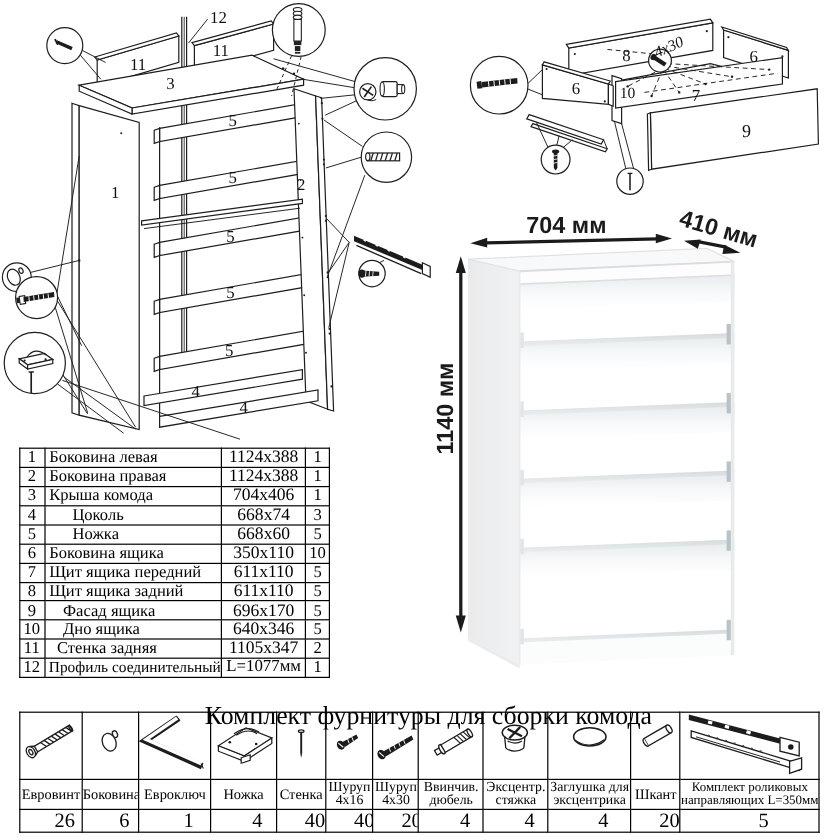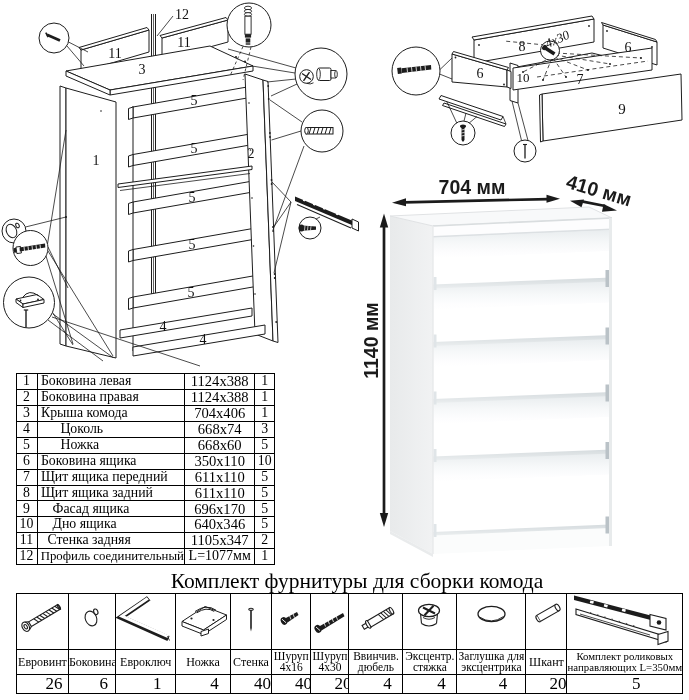--- a/index.html
+++ b/index.html
@@ -1,21 +1,21 @@
 <!DOCTYPE html>
 <html><head>
 <meta charset="utf-8">
 <style>
 html,body{margin:0;padding:0;width:689px;height:700px;background:#fff;overflow:hidden;}
 body{font-family:"Liberation Serif",serif;color:#000;position:relative;}
 #partsTable{position:absolute;left:15.5px;top:373.3px;border-collapse:collapse;table-layout:fixed;}
 #partsTable td{border:1px solid #000;padding:0;font-size:13.8px;height:14.9px;line-height:14.6px;overflow:hidden;white-space:nowrap;}
 #partsTable td.n{text-align:center;}
 #partsTable td.s{text-align:center;font-size:14.6px;margin-left:20px;}
-#title{position:absolute;left:57px;top:569px;width:600px;text-align:center;font-size:21.5px;}
+#title{position:absolute;left:57px;top:584px;width:600px;text-align:center;font-size:21.5px;}
 #hwTable{position:absolute;left:16px;top:593px;border-collapse:collapse;table-layout:fixed;width:667px;}
 #hwTable td{border:1px solid #000;padding:0;text-align:center;vertical-align:middle;overflow:hidden;}
 #hwTable tr.icons td{height:55px;}
 #hwTable tr.labels td{height:23.5px;font-size:12px;line-height:12px;white-space:nowrap;font-family:Liberation Serif, serif;}
 #hwTable tr.labels td.two{font-size:11.5px;line-height:11px;margin-left:16px;}
 #hwTable tr.nums td{height:18.4px;font-size:17px;line-height:17.5px;padding-left:23px;}
 #ovl{position:absolute;left:0;top:0;z-index:5;pointer-events:none;}
 </style>
 </head>
 <body>

